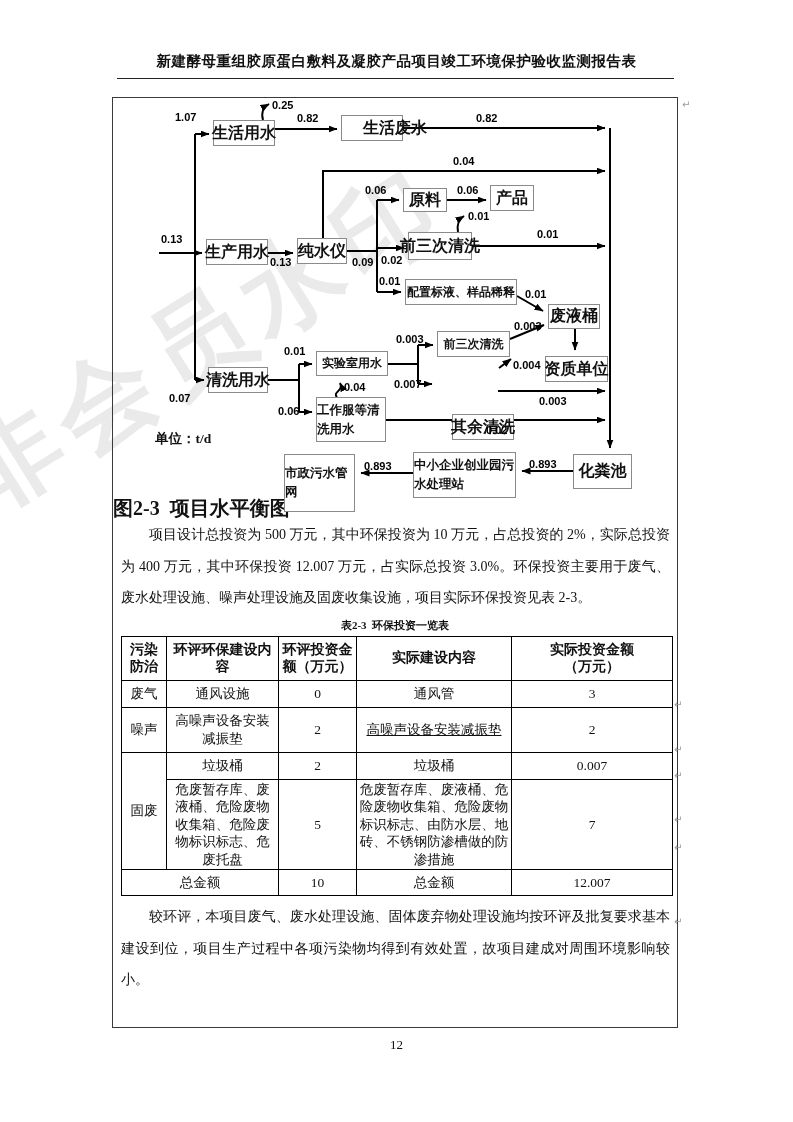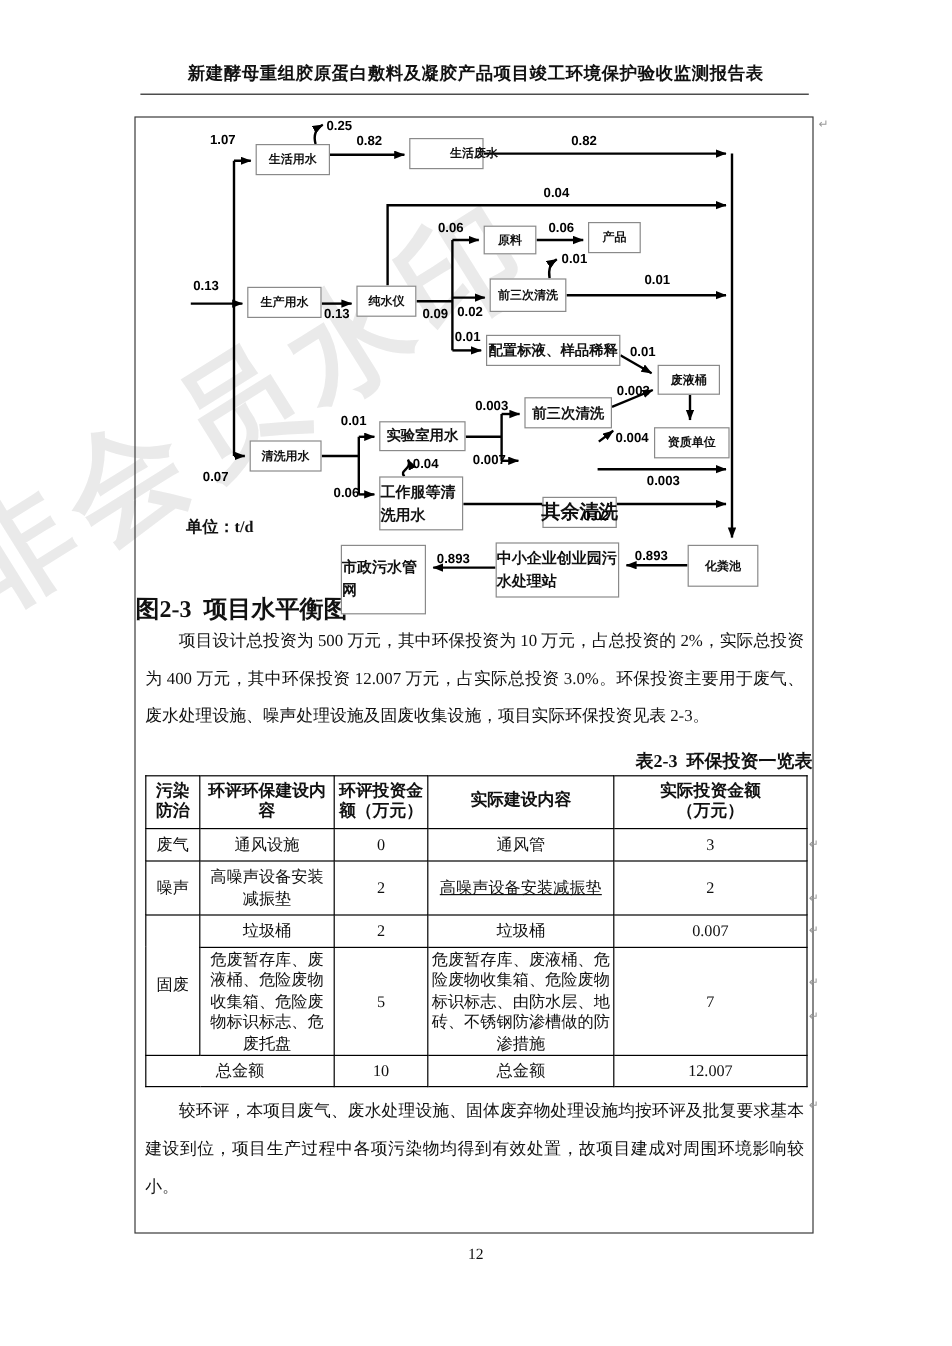--- a/index.html
+++ b/index.html
@@ -12,31 +12,31 @@
        font-size:14.5px;font-weight:bold;letter-spacing:.5px;}
   .title-rule{position:absolute;left:117px;top:78px;width:557px;height:0;border-top:1.6px solid #222;z-index:2;}
   .content-box{position:absolute;left:112px;top:97px;width:566px;height:931px;
        border:1.6px solid #3a3a3a;z-index:1;box-sizing:border-box;}
   .pilcrow{position:absolute;font-family:"DejaVu Sans",sans-serif;font-size:10px;color:#9a9a9a;z-index:3;}
   
   .diagram{position:relative;width:100%;height:402px;}
   .diagram svg{position:absolute;left:0;top:0;}
   .node{position:absolute;box-sizing:border-box;border:1.2px solid #8a8a8a;background:#fff;
         display:flex;align-items:center;justify-content:center;text-align:center;
-        font-size:10px;font-weight:600;white-space:nowrap;z-index:2;}
+        font-size:16px;font-weight:600;white-space:nowrap;z-index:2;}
   .node.ml{white-space:normal;justify-content:flex-start;text-align:left;
         padding:2px 0;line-height:19px;font-size:12.5px;}
   .fv{position:absolute;font-family:"Liberation Sans","DejaVu Sans",sans-serif;
       font-size:11px;font-weight:bold;z-index:2;color:#000;}
   .unit-label{position:absolute;left:42px;top:332px;font-size:13.5px;font-weight:600;z-index:2;}
   .fig-caption{height:17px;line-height:17px;text-align:left;font-size:20px;font-weight:bold;white-space:pre-wrap;}
   
   .sec-heading{margin:4px 0 2px 8px;font-size:16.5px;font-weight:bold;line-height:22px;white-space:pre-wrap;}
   .para{margin:2px 7px 0 8px;font-size:14px;line-height:31.5px;text-align:justify;text-indent:2em;}
-  .tbl-caption{margin-top:12px;height:18px;line-height:18px;text-align:right;font-size:15px;font-weight:bold;white-space:pre-wrap;}
+  .tbl-caption{margin-top:2px;height:18px;line-height:18px;text-align:center;font-size:11px;font-weight:bold;white-space:pre-wrap;}
   
   table.inv{border-collapse:collapse;margin:2px 0 0 8px;table-layout:fixed;width:551px;
       font-size:13.5px;line-height:17.5px;}
   table.inv th,table.inv td{border:1.4px solid #000;text-align:center;vertical-align:middle;
       padding:1px 2px;overflow:hidden;}
   table.inv th{font-weight:bold;font-size:14px;}
   .pre{white-space:pre-line;}
   .u{text-decoration:underline;}
 </style>
 </head>

